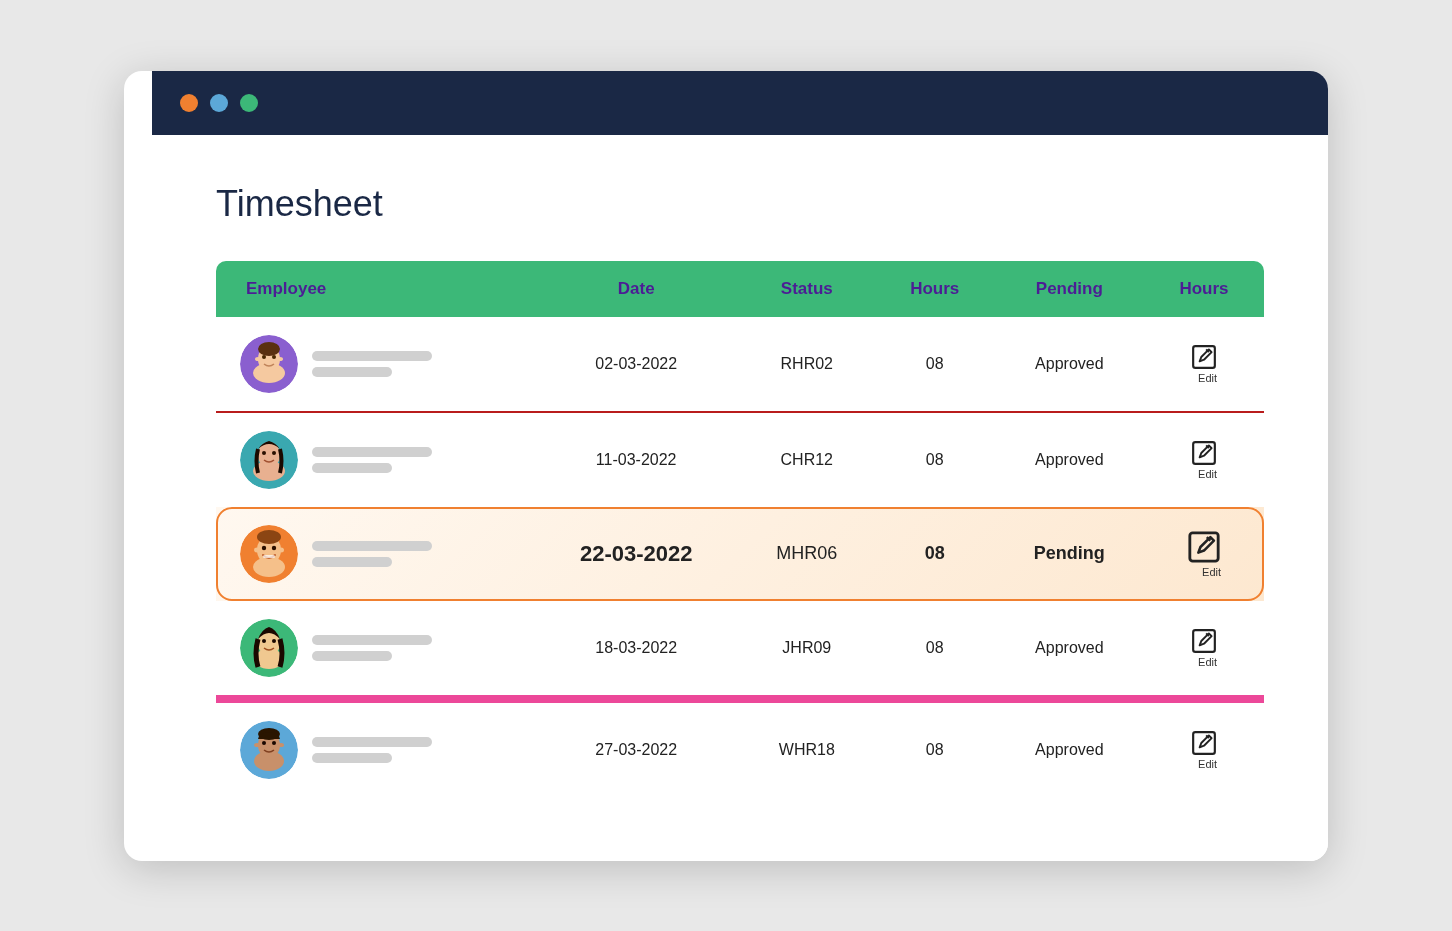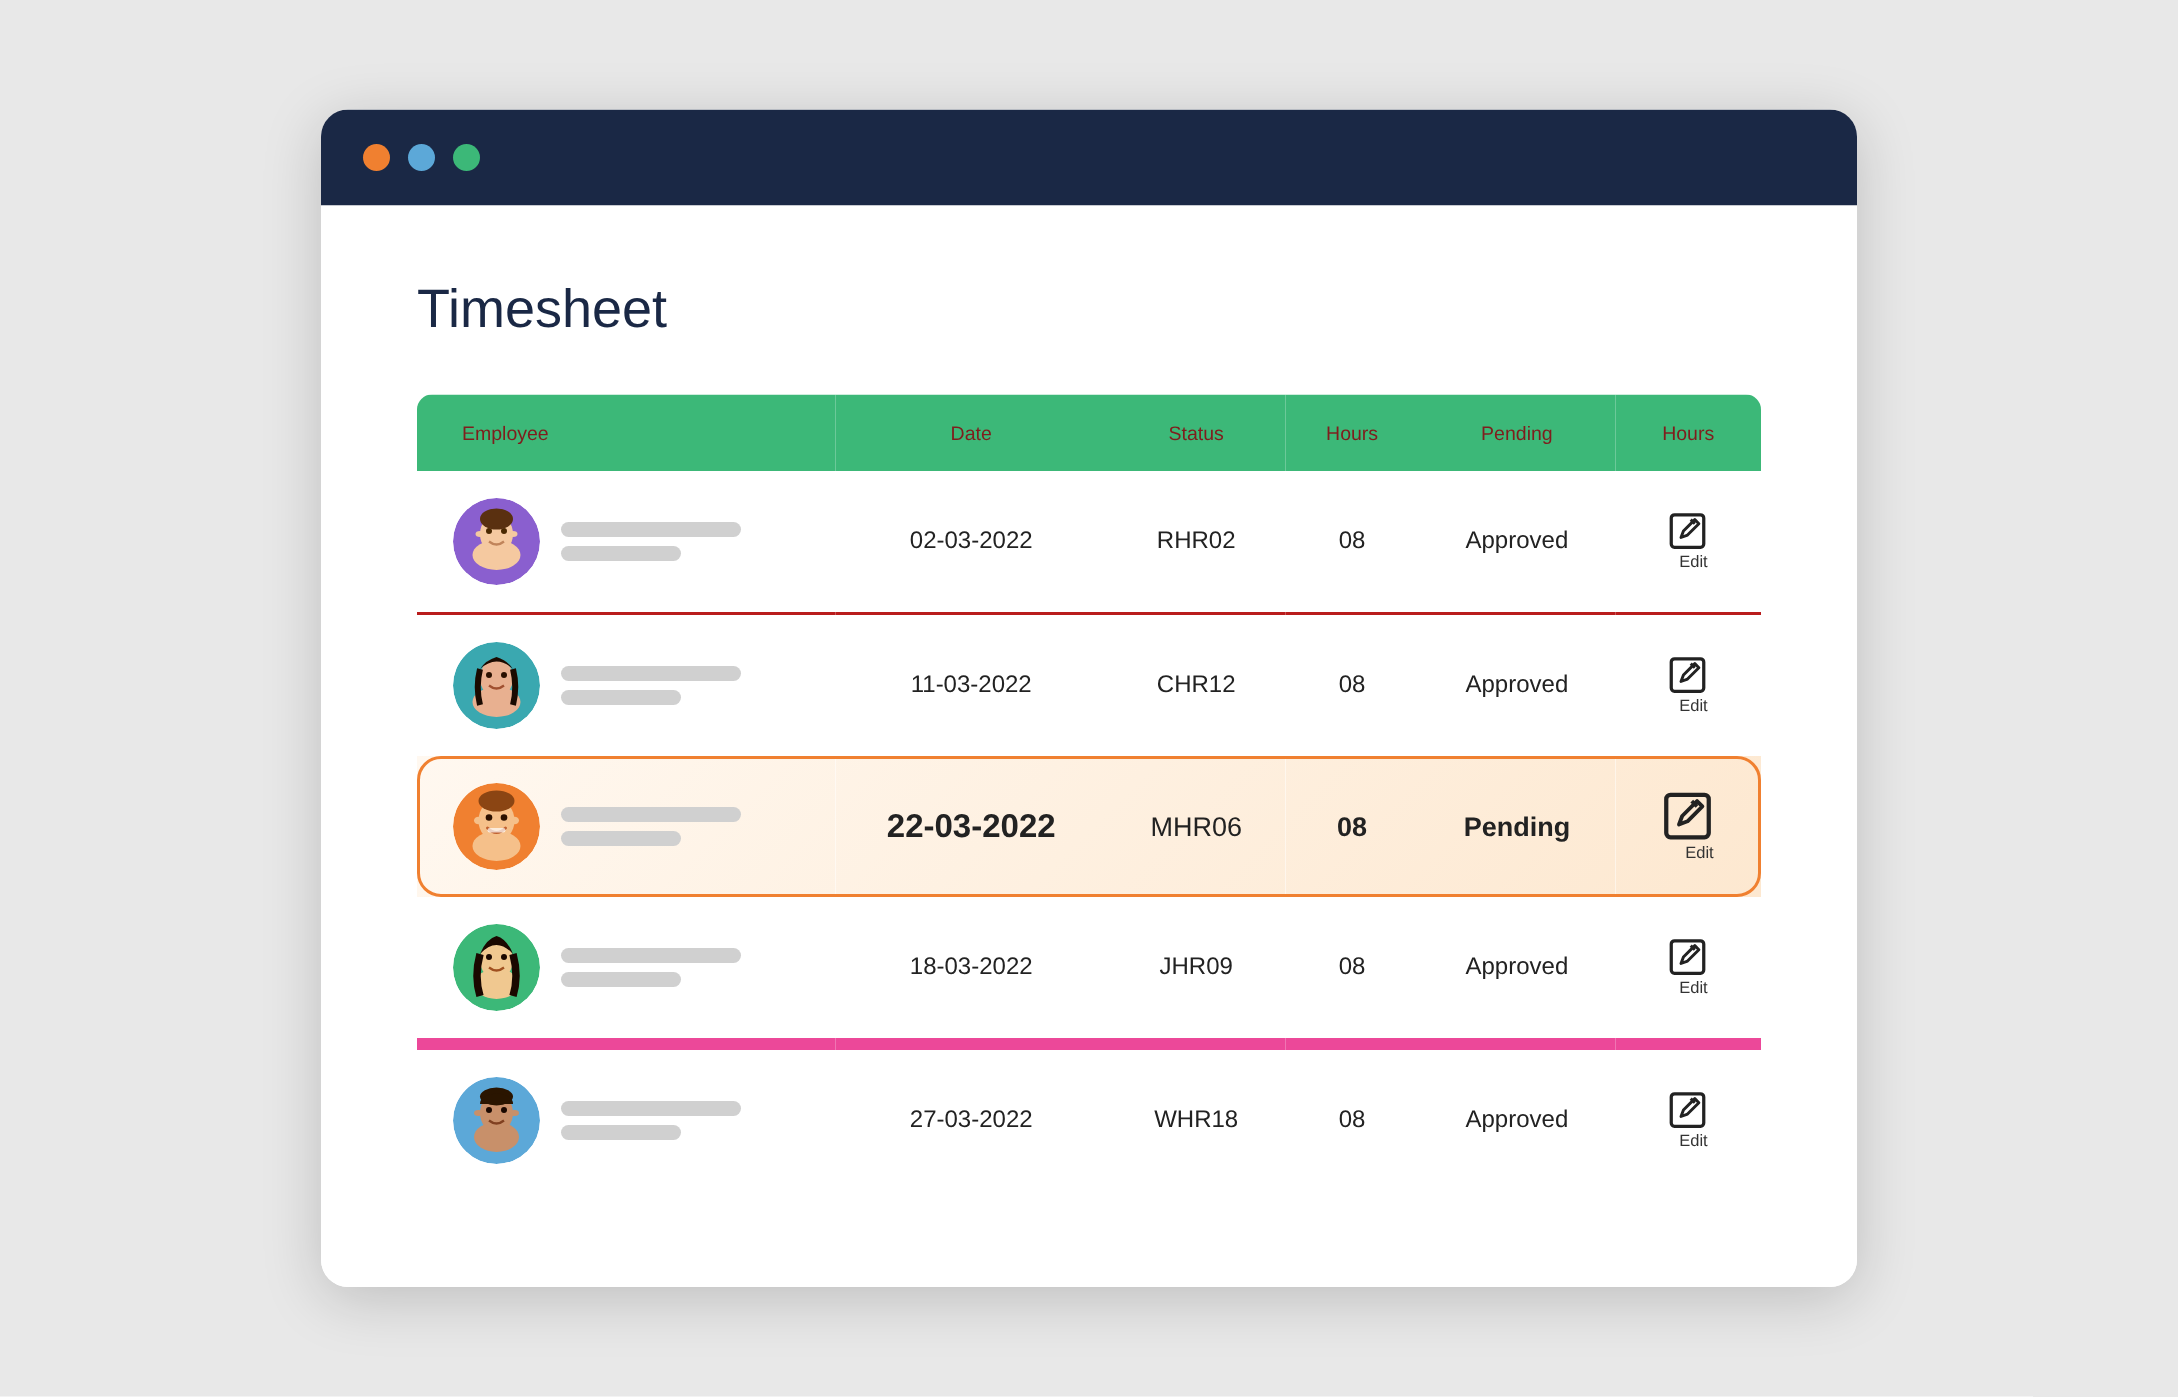--- a/index.html
+++ b/index.html
@@ -6,25 +6,26 @@
     body {
       background: #e8e8e8;
       display: flex;
       justify-content: center;
       align-items: center;
       min-height: 100vh;
       font-family: 'Segoe UI', Arial, sans-serif;
     }
 
     .window {
-      width: 1024px;
+      width: 1204px;
       background: #fff;
       border-radius: 18px;
       overflow: hidden;
       box-shadow: 0 8px 40px rgba(0,0,0,0.18);
+      padding-left: 28px;
     }
 
     .titlebar {
       background: #1a2845;
       height: 64px;
       display: flex;
       align-items: center;
       padding: 0 28px;
       gap: 12px;
     }
@@ -57,23 +58,23 @@
     table {
       width: 100%;
       border-collapse: collapse;
     }
 
     thead tr {
       background: #3cb878;
     }
 
     thead th {
-      color: #7f1d1d;
-      font-size: 13px;
-      font-weight: 400;
+      color: #4c1d95;
+      font-size: 17px;
+      font-weight: 700;
       padding: 18px 20px;
       text-align: center;
     }
 
     thead th:first-child {
       text-align: left;
       padding-left: 30px;
     }
 
     tbody tr {

